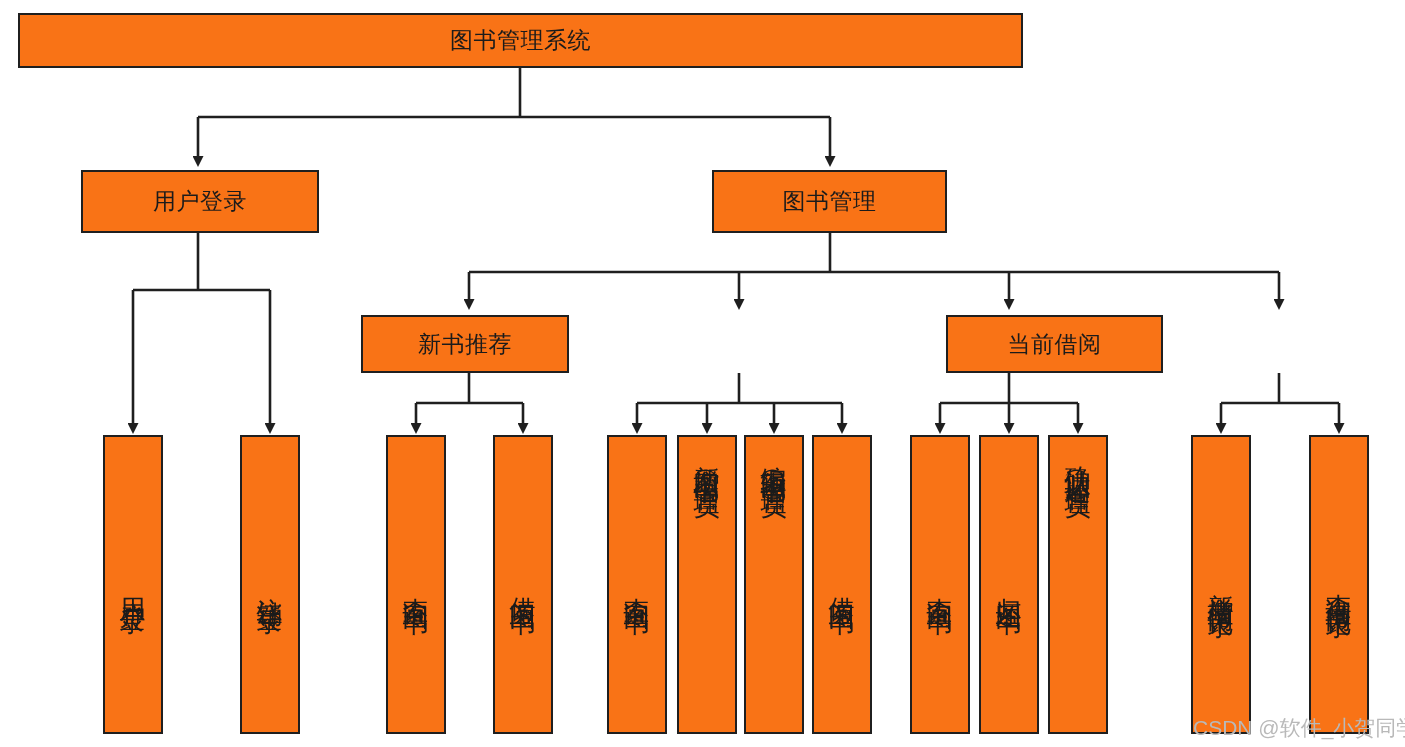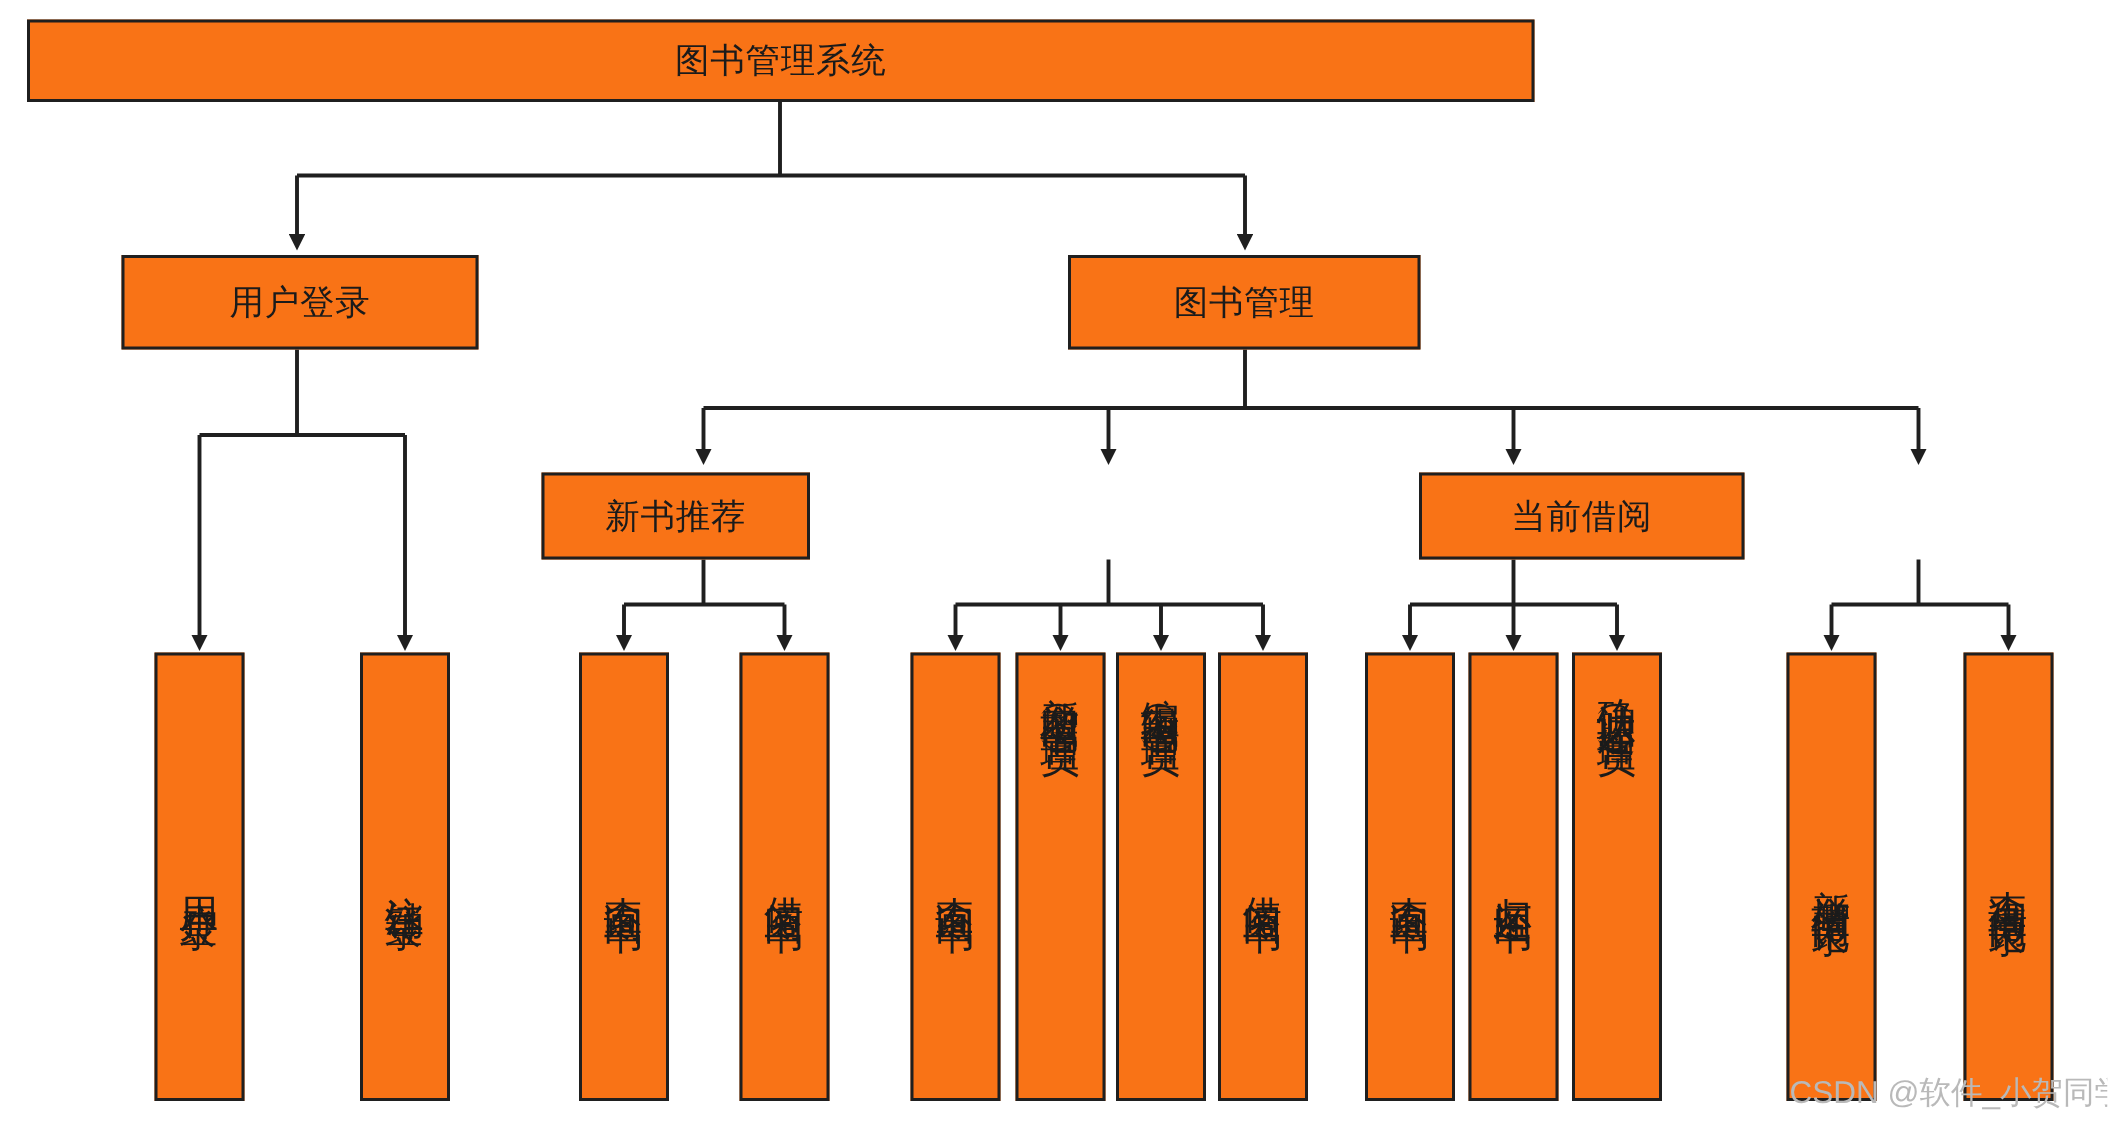--- a/index.html
+++ b/index.html
@@ -137,21 +137,21 @@
     <span class="label">图书管理系统</span>
   </div>
 
   <div class="node horiz" style="left:81px; top:170px; width:238px; height:63px;">
     <span class="label">用户登录</span>
   </div>
   <div class="node horiz" style="left:712px; top:170px; width:235px; height:63px;">
     <span class="label">图书管理</span>
   </div>
 
-  <div class="node horiz" style="left:361px; top:315px; width:179px; height:58px;">
+  <div class="node horiz" style="left:361px; top:315px; width:208px; height:58px;">
     <span class="label">新书推荐</span>
   </div>
   <div class="node horiz" style="left:934px; top:315px; width:217px; height:58px;margin-left:12px;">
     <span class="label">当前借阅</span>
   </div>
 
   <div class="node vert centered" style="left:103px; top:435px; width:60px; height:299px;">
     <span class="label">用户登录</span>
   </div>
   <div class="node vert centered" style="left:240px; top:435px; width:60px; height:299px;">

